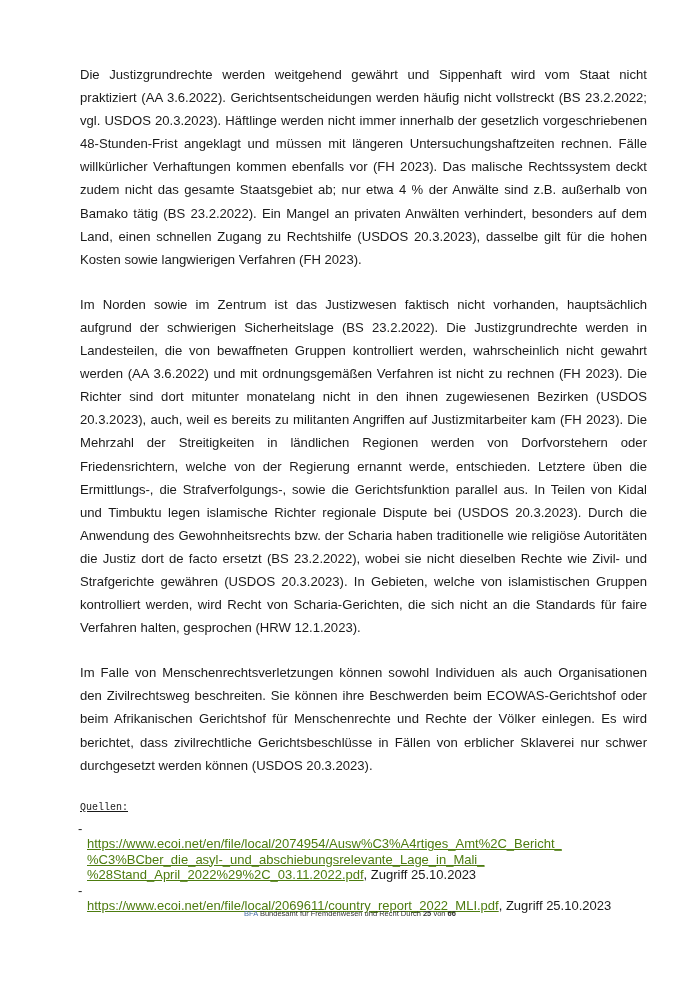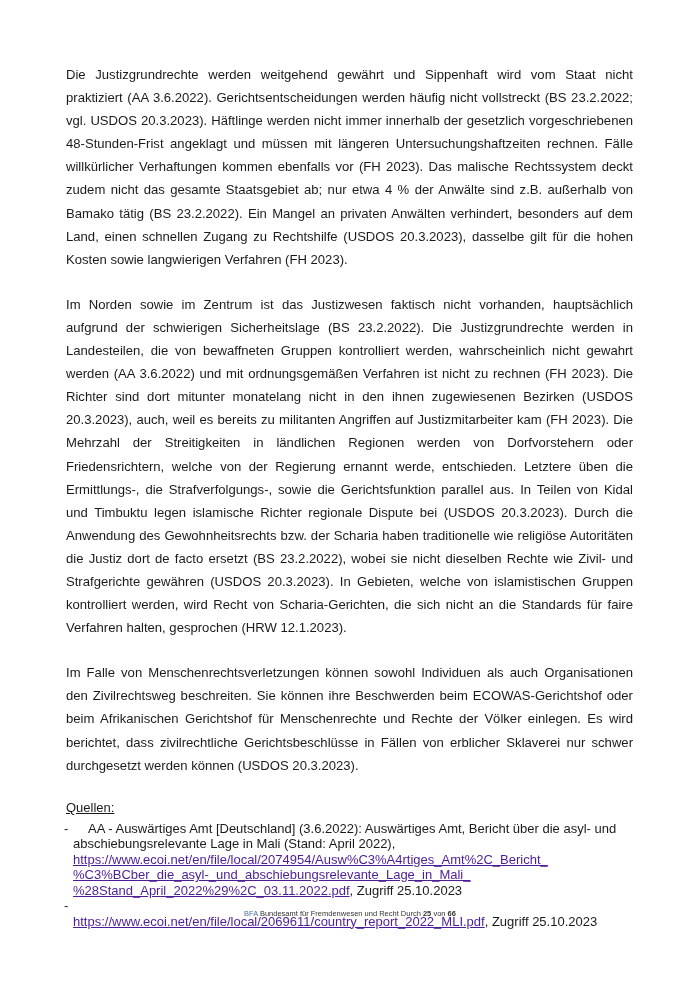--- a/index.html
+++ b/index.html
@@ -1,44 +1,44 @@
 <!DOCTYPE html>
 <html><head>
   <meta charset="utf-8">
   <style>
     html, body { margin: 0; padding: 0; background: #ffffff; }
     body { width: 700px; height: 990px; position: relative; overflow: hidden;
            font-family: "Liberation Sans", sans-serif; color: #1a1a1a; }
-    .page { position: absolute; left: 66px; top: 63px; width: 567px; }
+    .page { position: absolute; left: 80px; top: 63px; width: 567px; }
     .para { font-size: 13.1px; line-height: 23.1px; text-align: justify; margin: 0 0 22px 0; }
     .para.p1 { margin-bottom: 22px; }
-    .sources-title { font-size: 13px; text-decoration: underline; margin: 0 0 4px 0; line-height: 18px; }
+    .sources-title { font-size: 10px; text-decoration: underline; margin: 0 0 4px 0; line-height: 18px; font-family: Liberation Mono, monospace; }
     .src { font-size: 13px; line-height: 15.5px; margin: 0; position: relative; padding-left: 7px; }
     .src .dash { position: absolute; left: -2px; }
     .src .title { padding-left: 15px; }
-    .src a { color: #4c1d95; text-decoration: underline; text-align: right; }
+    .src a { color: #4d7c0f; text-decoration: underline; text-align: right; }
     .footer { position: absolute; left: 0; width: 700px; top: 909px; text-align: center;
               font-size: 7.5px; color: #333; }
     .footer .brand { color: #4a6fa5; text-align: right; }
     .footer b { font-weight: bold; }
   </style>
 </head>
 <body>
 
 <div class="page">
   <p class="para p1">Die Justizgrundrechte werden weitgehend gewährt und Sippenhaft wird vom Staat nicht praktiziert (AA 3.6.2022). Gerichtsentscheidungen werden häufig nicht vollstreckt (BS 23.2.2022; vgl. USDOS 20.3.2023). Häftlinge werden nicht immer innerhalb der gesetzlich vorgeschriebenen 48-Stunden-Frist angeklagt und müssen mit längeren Untersuchungshaftzeiten rechnen. Fälle willkürlicher Verhaftungen kommen ebenfalls vor (FH 2023). Das malische Rechtssystem deckt zudem nicht das gesamte Staatsgebiet ab; nur etwa 4 % der Anwälte sind z.B. außerhalb von Bamako tätig (BS 23.2.2022). Ein Mangel an privaten Anwälten verhindert, besonders auf dem Land, einen schnellen Zugang zu Rechtshilfe (USDOS 20.3.2023), dasselbe gilt für die hohen Kosten sowie langwierigen Verfahren (FH 2023).</p>
   <p class="para">Im Norden sowie im Zentrum ist das Justizwesen faktisch nicht vorhanden, hauptsächlich aufgrund der schwierigen Sicherheitslage (BS 23.2.2022). Die Justizgrundrechte werden in Landesteilen, die von bewaffneten Gruppen kontrolliert werden, wahrscheinlich nicht gewahrt werden (AA 3.6.2022) und mit ordnungsgemäßen Verfahren ist nicht zu rechnen (FH 2023). Die Richter sind dort mitunter monatelang nicht in den ihnen zugewiesenen Bezirken (USDOS 20.3.2023), auch, weil es bereits zu militanten Angriffen auf Justizmitarbeiter kam (FH 2023). Die Mehrzahl der Streitigkeiten in ländlichen Regionen werden von Dorfvorstehern oder Friedensrichtern, welche von der Regierung ernannt werde, entschieden. Letztere üben die Ermittlungs-, die Strafverfolgungs-, sowie die Gerichtsfunktion parallel aus. In Teilen von Kidal und Timbuktu legen islamische Richter regionale Dispute bei (USDOS 20.3.2023). Durch die Anwendung des Gewohnheitsrechts bzw. der Scharia haben traditionelle wie religiöse Autoritäten die Justiz dort de facto ersetzt (BS 23.2.2022), wobei sie nicht dieselben Rechte wie Zivil- und Strafgerichte gewähren (USDOS 20.3.2023). In Gebieten, welche von islamistischen Gruppen kontrolliert werden, wird Recht von Scharia-Gerichten, die sich nicht an die Standards für faire Verfahren halten, gesprochen (HRW 12.1.2023).</p>
   <p class="para">Im Falle von Menschenrechtsverletzungen können sowohl Individuen als auch Organisationen den Zivilrechtsweg beschreiten. Sie können ihre Beschwerden beim ECOWAS-Gerichtshof oder beim Afrikanischen Gerichtshof für Menschenrechte und Rechte der Völker einlegen. Es wird berichtet, dass zivilrechtliche Gerichtsbeschlüsse in Fällen von erblicher Sklaverei nur schwer durchgesetzt werden können (USDOS 20.3.2023).</p>
 
   <div>
     <p class="sources-title">Quellen:</p>
 
     <div class="src">
       <span class="dash">-</span>
-      <span class="title">AA - Auswärtiges Amt [Deutschland] (3.6.2022): Auswärtiges Amt, Bericht über die asyl- und abschiebungsrelevante Lage in Mali (Stand: April 2022),</span><br>
+      <br>
       <a href="#"><span>https://www.ecoi.net/en/file/local/2074954/Ausw%C3%A4rtiges_Amt%2C_Bericht_</span><br><span>%C3%BCber_die_asyl-_und_abschiebungsrelevante_Lage_in_Mali_</span><br><span>%28Stand_April_2022%29%2C_03.11.2022.pdf</span></a><span>, Zugriff 25.10.2023</span>
     </div>
 
     <div class="src">
       <span class="dash">-</span>
       <br>
       <a href="#">https://www.ecoi.net/en/file/local/2069611/country_report_2022_MLI.pdf</a><span>, Zugriff 25.10.2023</span>
     </div>
   </div>
 </div>

